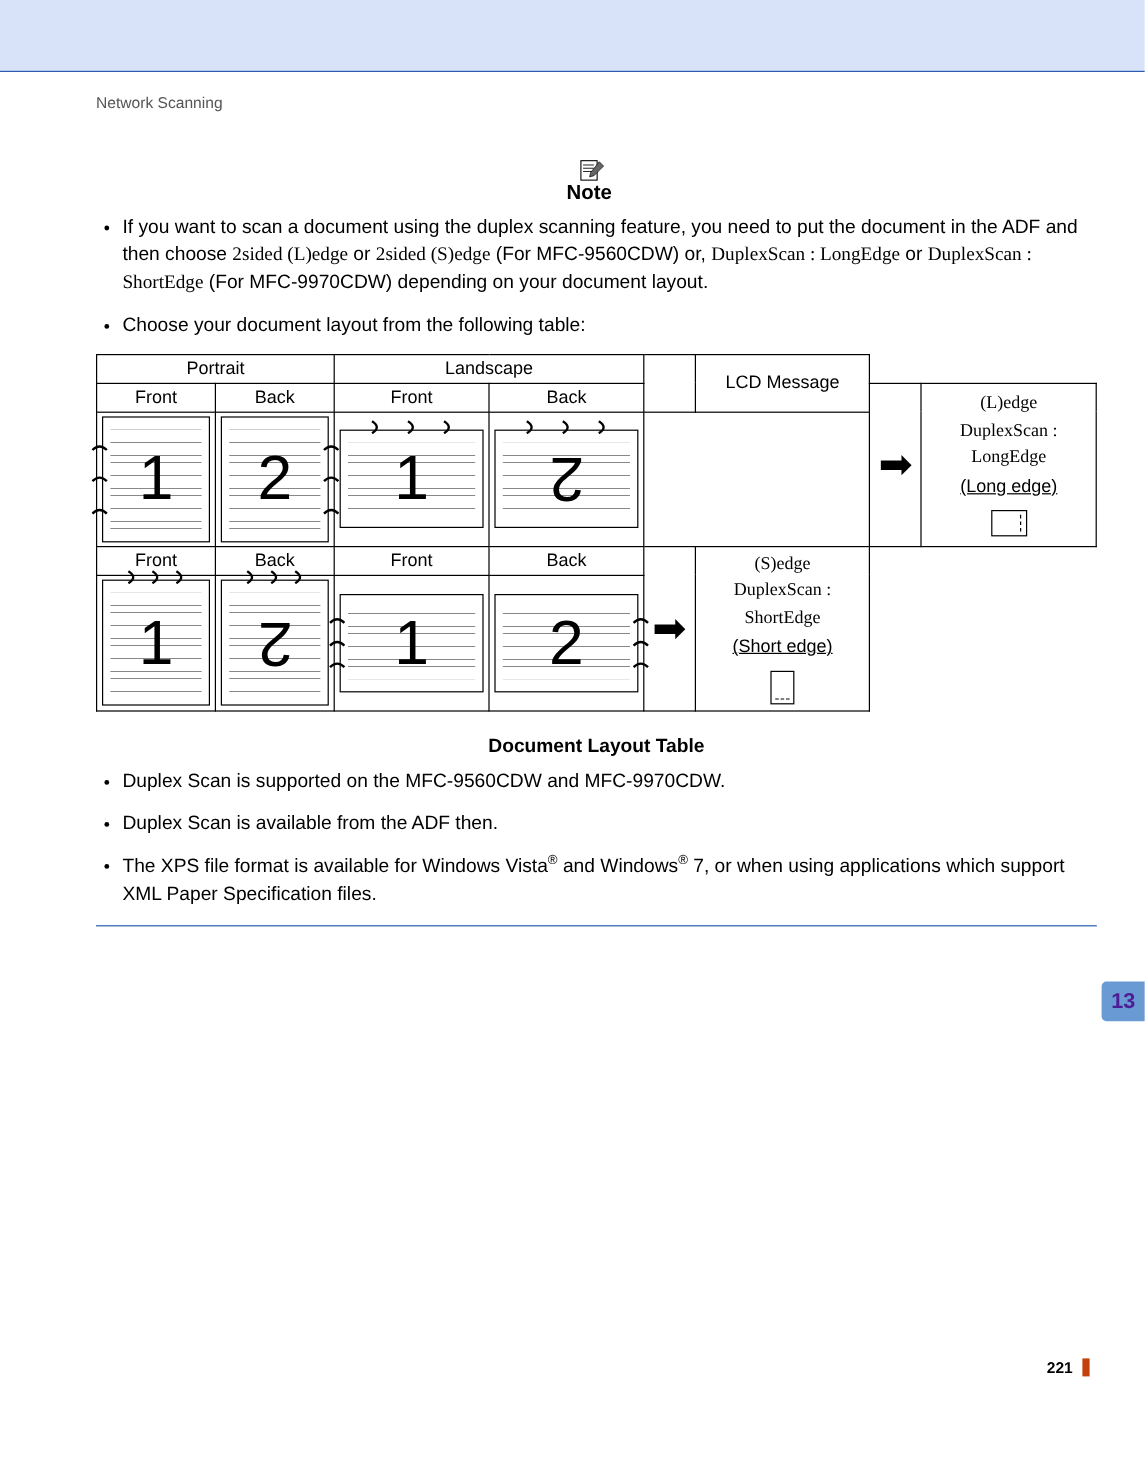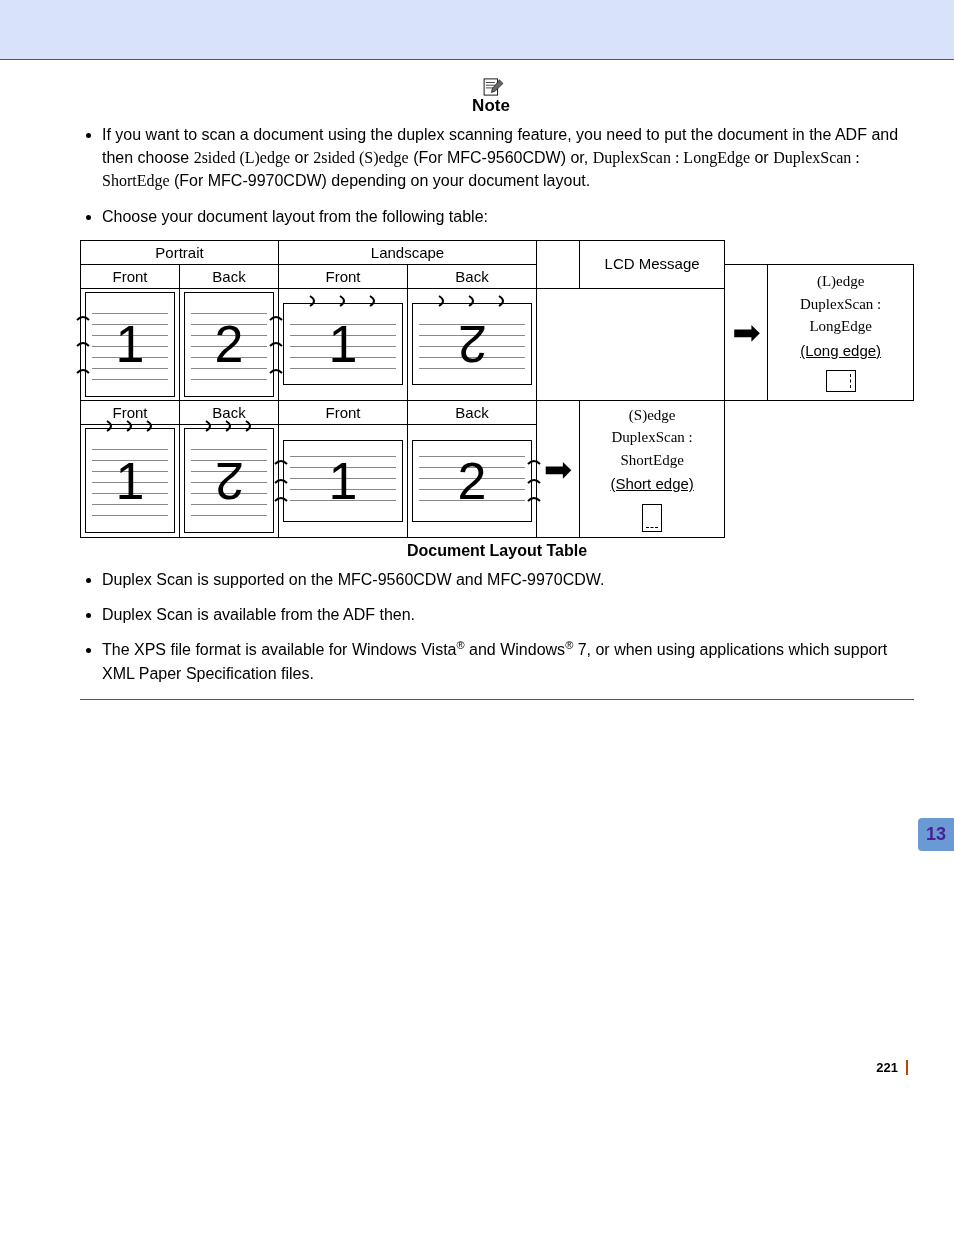--- a/index.html
+++ b/index.html
@@ -52,21 +52,21 @@
     padding-left: 22px;
   }
   ul.note-list > li {
     margin-bottom: 12px;
     line-height: 1.45;
   }
   .mono { font-family: Liberation Serif, serif; }
   table.layout {
     border-collapse: collapse;
     width: 100%;
-    margin: 6px 0 4px 0;
+    margin: 6px 0 21px 0;
     font-size: 15px;
   }
   table.layout th, table.layout td {
     border: 1px solid #000;
     text-align: center;
     vertical-align: middle;
     padding: 3px 4px;
   }
   table.layout th { font-weight: normal; }
   .sublabel-row td { font-size: 15px; padding: 2px 4px; border-bottom: none; }
@@ -174,34 +174,35 @@
   }
   .page-wrap { position: relative; }
   .page-num {
     text-align: right;
     font-size: 13px;
     font-weight: bold;
     padding-right: 6px;
     margin-top: 360px;
   }
   .page-num span {
-    border-right: 2px solid #c2410c;
+    border-right: 6px solid #c2410c;
     padding-right: 8px;
     text-align: right;
   }
   sup { font-size: 11px; }
 </style>
 </head>
 <body>
 
 <div class="top-band"></div>
 
 <div class="page-wrap">
 <div class="page">
 
+  <div class="breadcrumb">Network Scanning</div>
 
   <div class="note-header">
     <span class="note-icon">
       <svg viewBox="0 0 24 20" width="22" height="18">
         <rect x="1" y="1" width="15" height="18" fill="#fff" stroke="#000" stroke-width="1"></rect>
         <line x1="3" y1="5" x2="13" y2="5" stroke="#000" stroke-width="0.8"></line>
         <line x1="3" y1="8" x2="13" y2="8" stroke="#000" stroke-width="0.8"></line>
         <line x1="3" y1="11" x2="13" y2="11" stroke="#000" stroke-width="0.8"></line>
         <path d="M18 2 L22 6 L13 15 L9 16 L10 12 Z" fill="#666" stroke="#000" stroke-width="0.6"></path>
       </svg>

